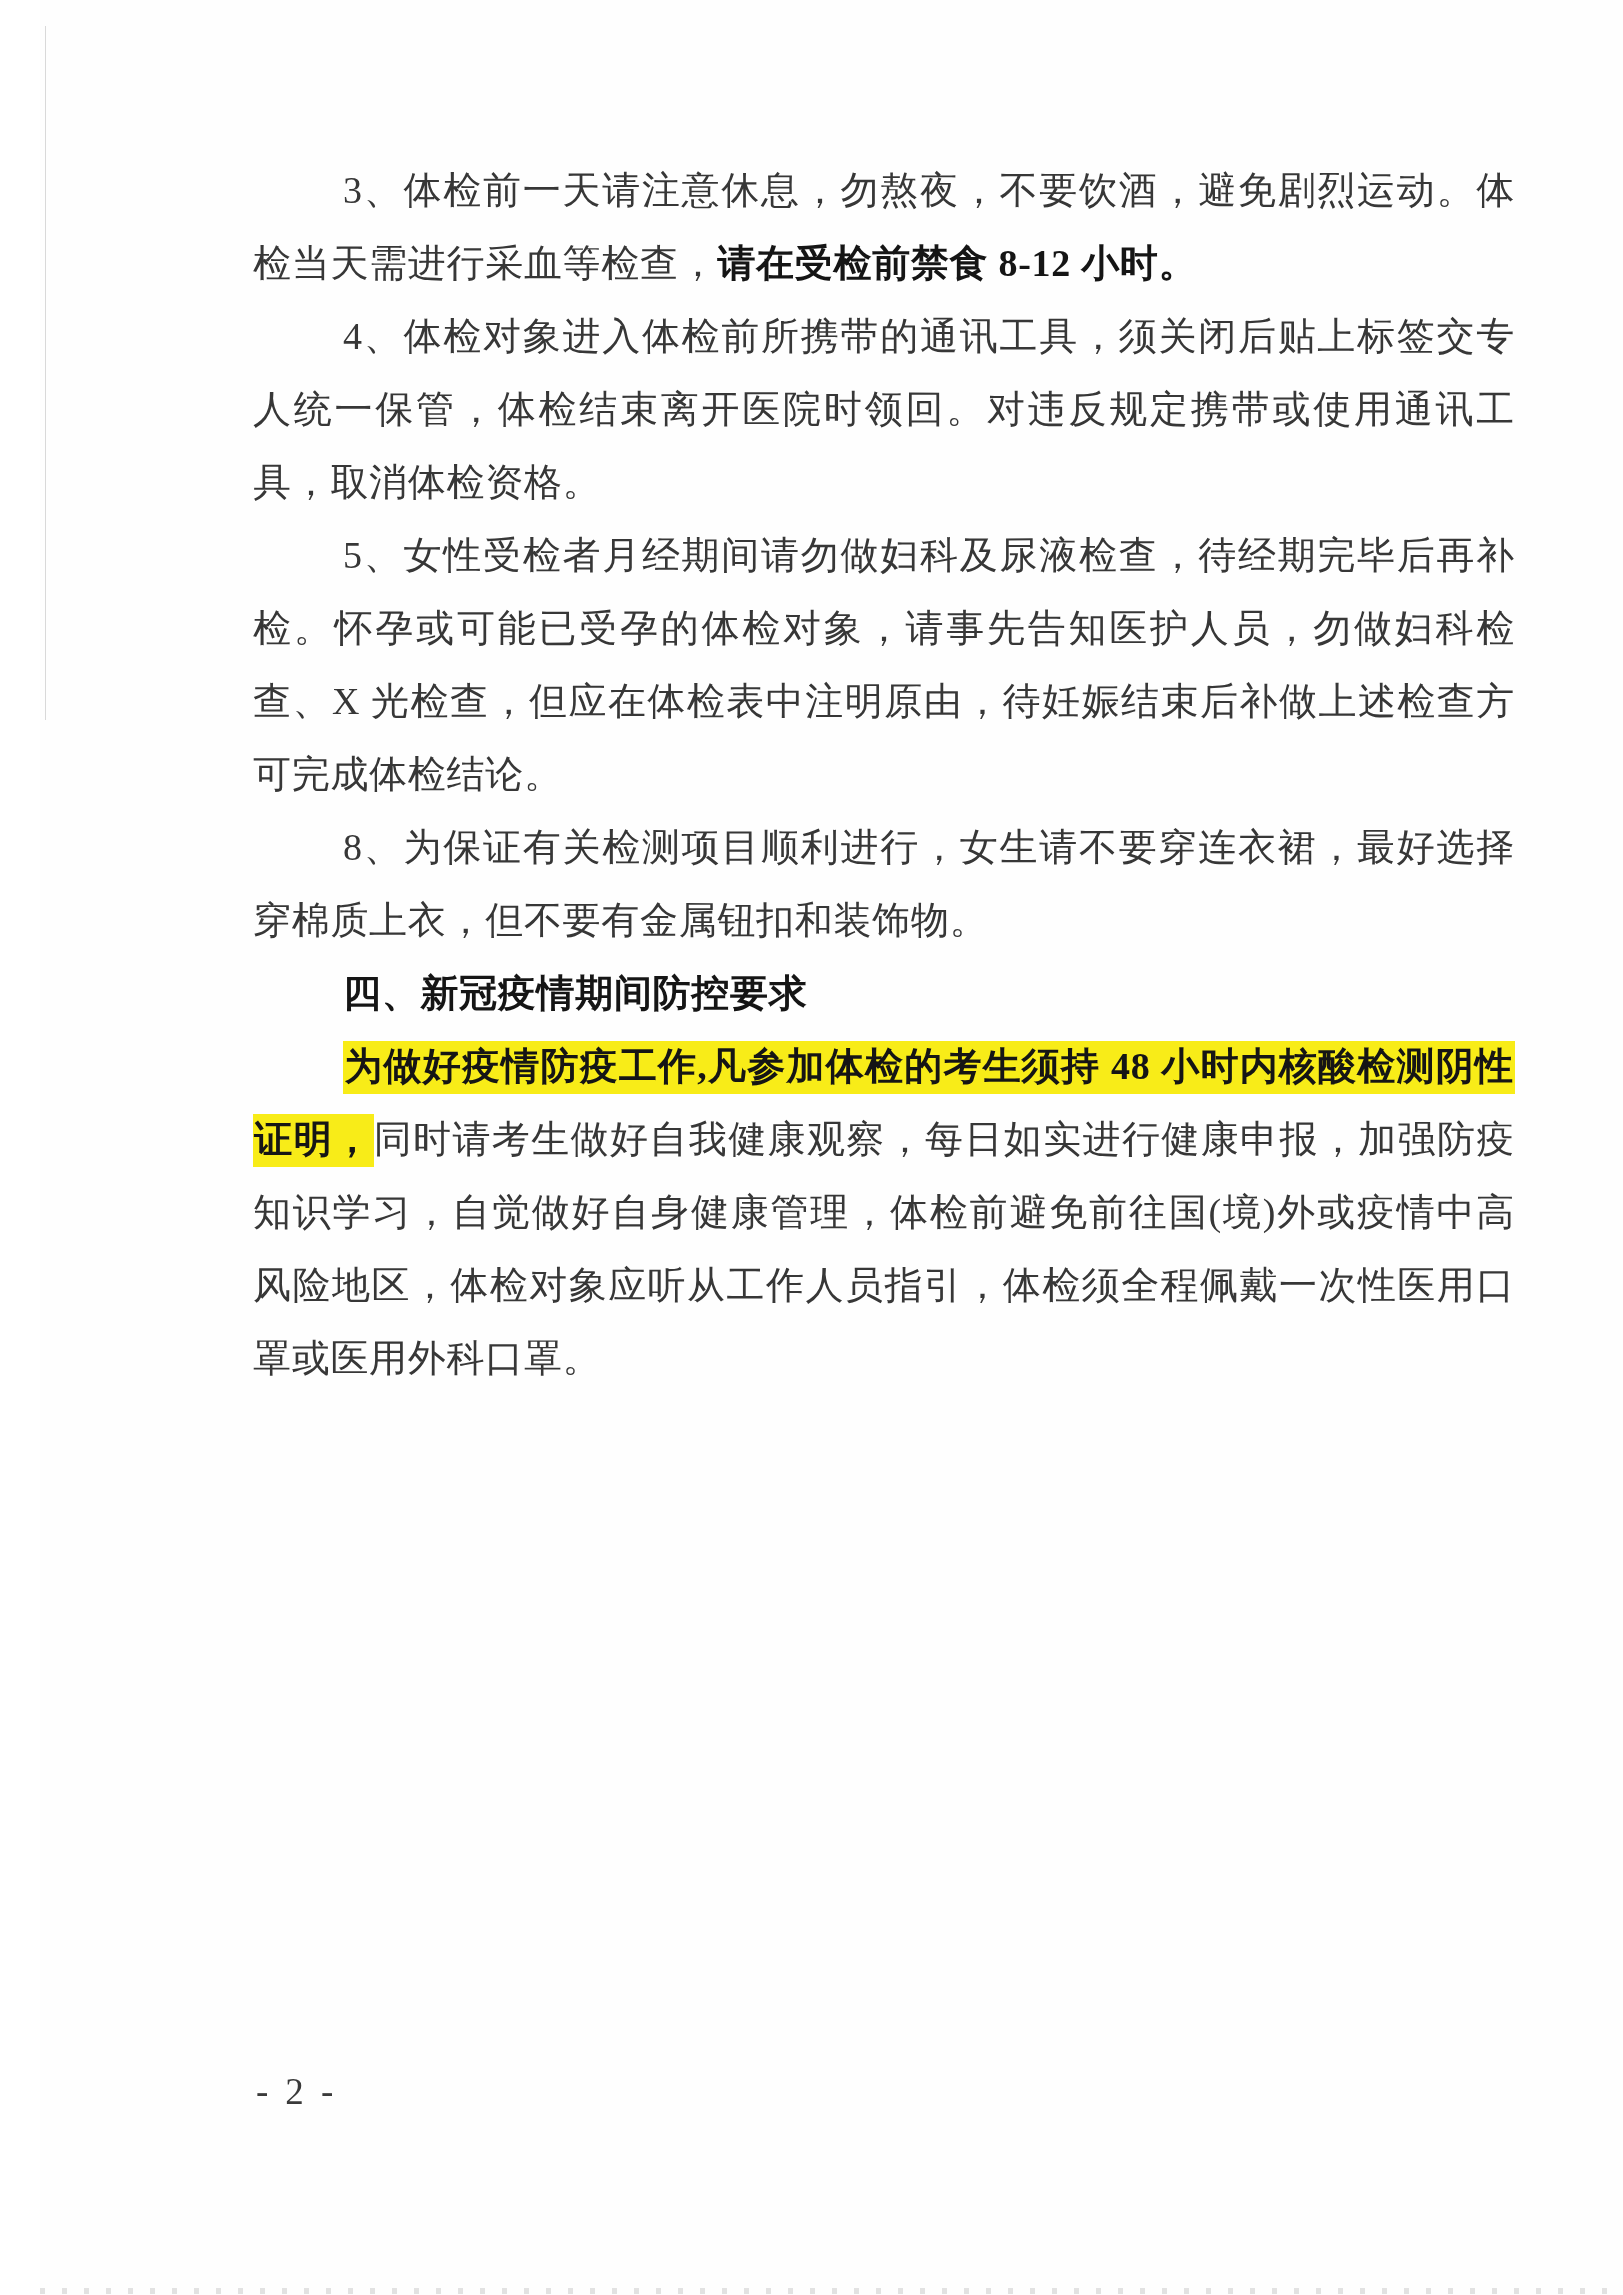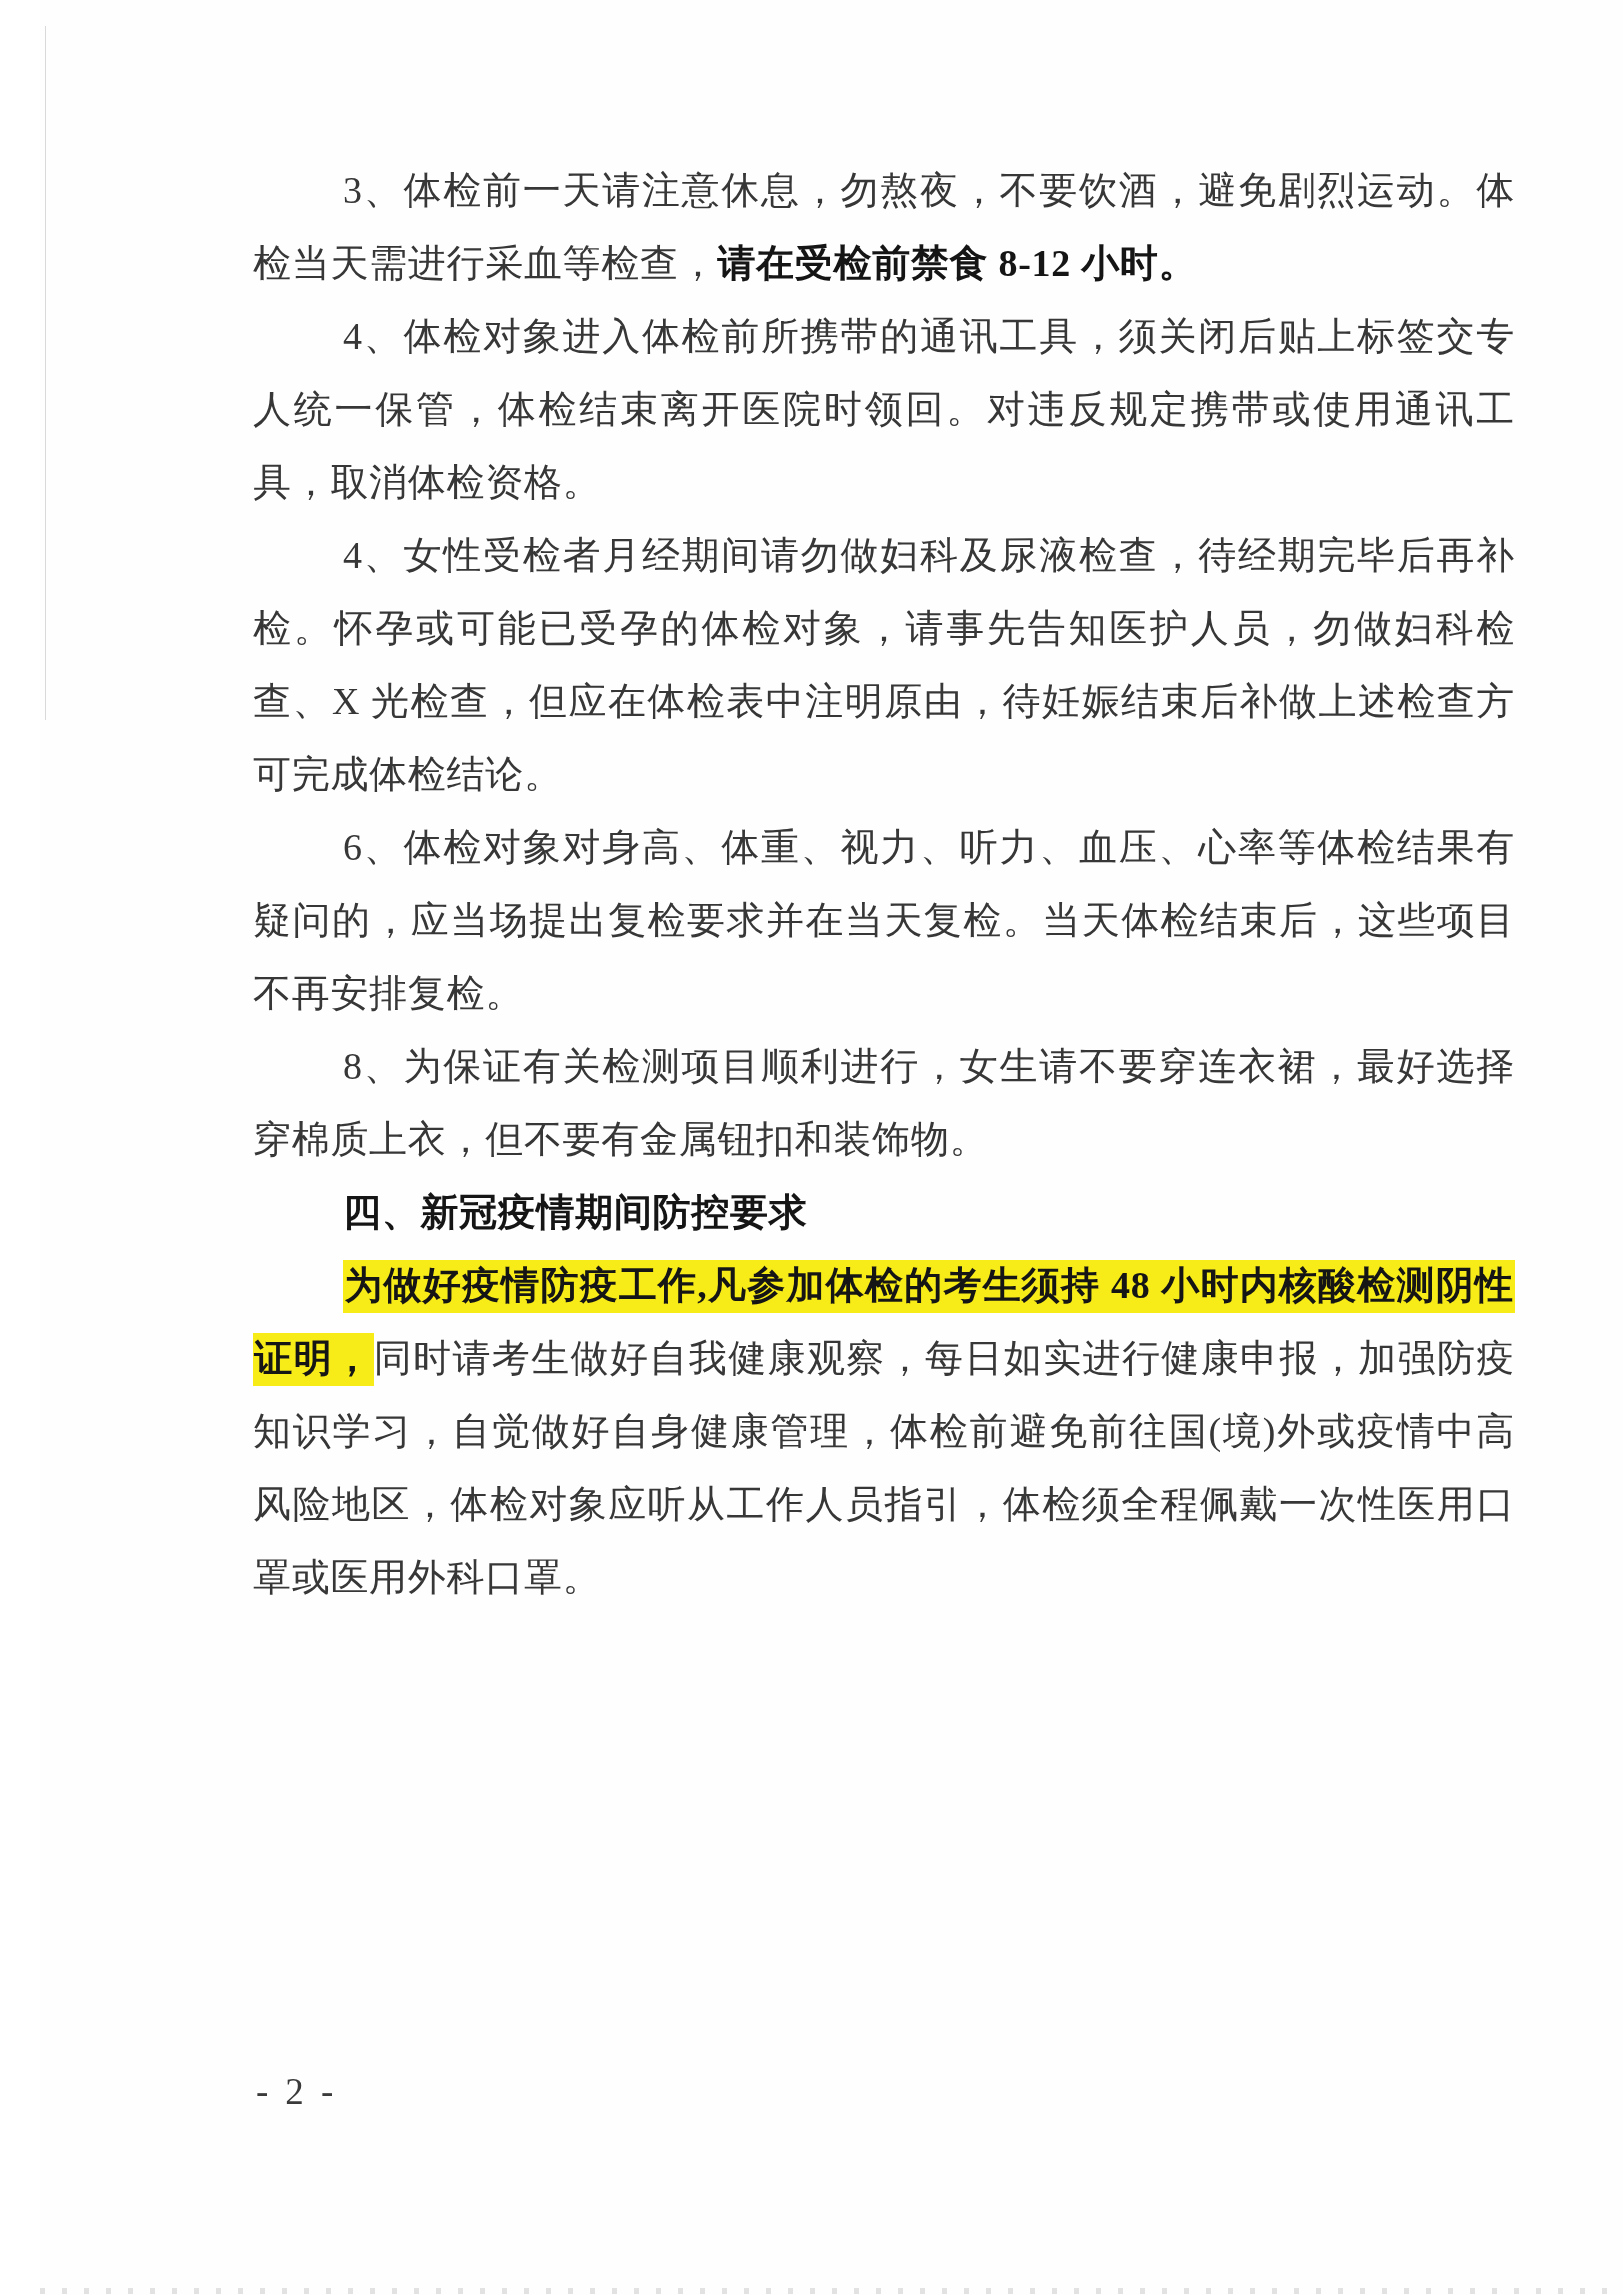--- a/index.html
+++ b/index.html
@@ -80,22 +80,21 @@
 </style>
 </head>
 <body>
 
 <div class="page" style="background: rgb(254, 254, 254); margin-left: 40px;">
   <div class="scan-edge-artifact"></div>
 
   <div class="text-block" style="color: rgb(55, 55, 55);">
       <p><span class="seg-normal">3、体检前一天请注意休息，勿熬夜，不要饮酒，避免剧烈运动。体检当天需进行采血等检查，</span><span class="seg-bold">请在受检前禁食 8-12 小时。</span></p>
       <p><span class="seg-normal">4、体检对象进入体检前所携带的通讯工具，须关闭后贴上标签交专人统一保管，体检结束离开医院时领回。对违反规定携带或使用通讯工具，取消体检资格。</span></p>
-      <p><span class="seg-normal">4、女性受检者月经期间请勿做妇科及尿液检查，待经期完毕后再补检。怀孕或可能已受孕的体检对象，请事先告知医护人员，勿做妇科检查、X 光检查，但应在体检表中注明原由，待妊娠结束后补做上述检查方可完成体检结论。</span></p>
-      <p><span class="seg-normal">6、体检对象对身高、体重、视力、听力、血压、心率等体检结果有疑问的，应当场提出复检要求并在当天复检。当天体检结束后，这些项目不再安排复检。</span></p>
+      <p><span class="seg-normal">5、女性受检者月经期间请勿做妇科及尿液检查，待经期完毕后再补检。怀孕或可能已受孕的体检对象，请事先告知医护人员，勿做妇科检查、X 光检查，但应在体检表中注明原由，待妊娠结束后补做上述检查方可完成体检结论。</span></p>
       <p><span class="seg-normal">8、为保证有关检测项目顺利进行，女生请不要穿连衣裙，最好选择穿棉质上衣，但不要有金属钮扣和装饰物。</span></p>
       <p><span class="seg-bold">四、新冠疫情期间防控要求</span></p>
       <p><span class="seg-bold-highlight">为做好疫情防疫工作,凡参加体检的考生须持 48 小时内核酸检测阴性证明，</span><span class="seg-normal">同时请考生做好自我健康观察，每日如实进行健康申报，加强防疫知识学习，自觉做好自身健康管理，体检前避免前往国(境)外或疫情中高风险地区，体检对象应听从工作人员指引，体检须全程佩戴一次性医用口罩或医用外科口罩。</span></p>
     </div>
 
   <div class="page-number">- 2 -</div>
 
   <div class="page-bleed-artifact"></div>
 </div>
 

